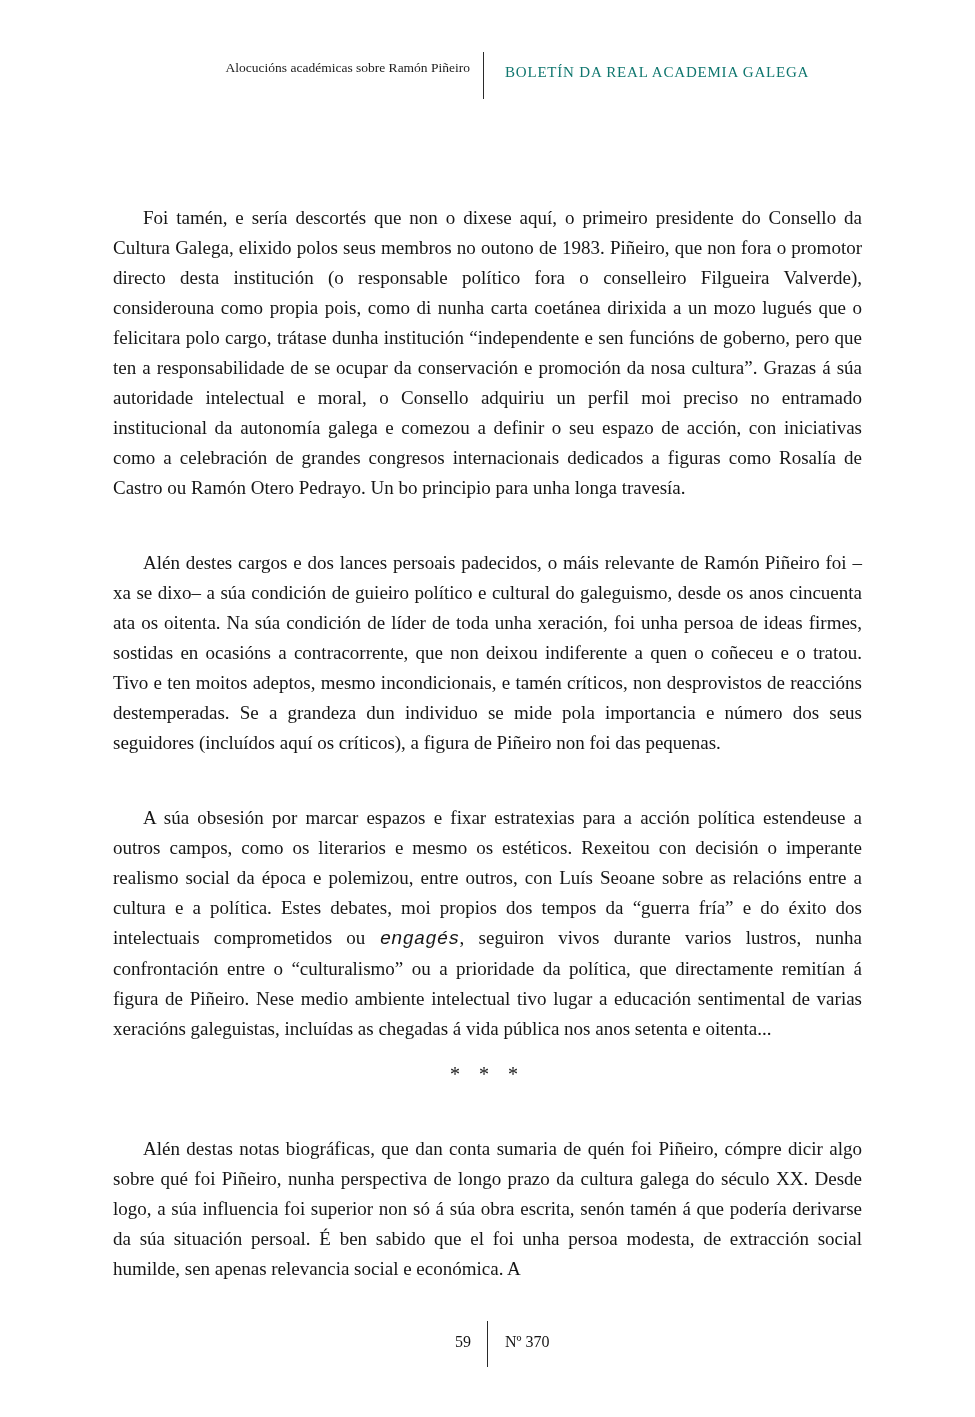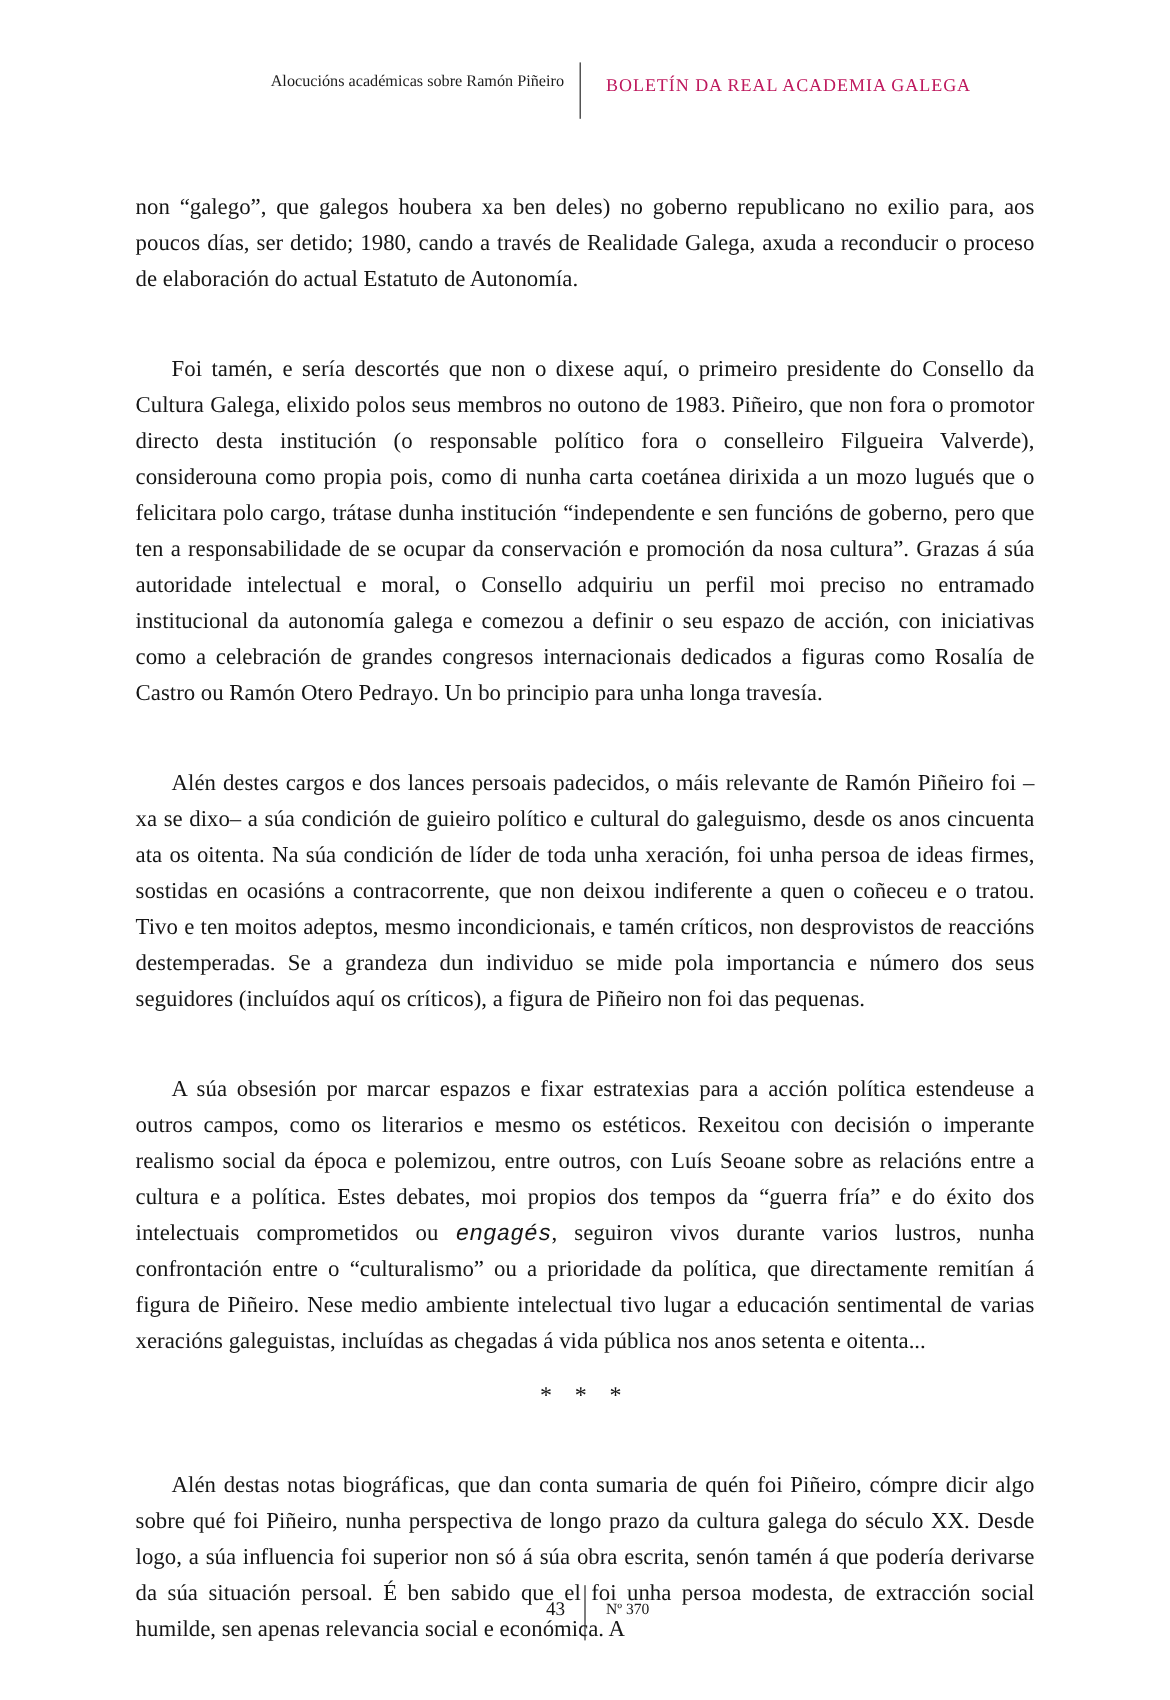--- a/index.html
+++ b/index.html
@@ -31,21 +31,21 @@
     width: 1px;
     height: 47px;
     background: #2a2a2a;
   }
   .header-right {
     position: absolute;
     left: 505px;
     top: 64px;
     font-size: 15px;
     letter-spacing: 0.8px;
-    color: #be185d;
+    color: #0f766e;
     white-space: nowrap;
   }
 
   
   .body-text {
     position: absolute;
     left: 113px;
     top: 158px;
     width: 749px;
     font-size: 19px;
@@ -79,41 +79,40 @@
     left: 487px;
     top: 1321px;
     width: 1px;
     height: 46px;
     background: #2a2a2a;
   }
   .footer-issue {
     position: absolute;
     top: 1333px;
     left: 505px;
-    font-size: 13px;
+    font-size: 16px;
     white-space: nowrap;
   }
 </style>
 </head>
 <body>
 
 <div class="page">
 
   <div class="header-left">
     <div>Alocucións académicas sobre Ramón Piñeiro</div>
   </div>
   <div class="header-divider"></div>
   <div class="header-right">BOLETÍN DA REAL ACADEMIA GALEGA</div>
 
   <div class="body-text">
-    <p>non “galego”, que galegos houbera xa ben deles) no goberno republicano no exilio para, aos poucos días, ser detido; 1980, cando a través de Realidade Galega, axuda a reconducir o proceso de elaboración do actual Estatuto de Autonomía.</p>
     <p class="indent">Foi tamén, e sería descortés que non o dixese aquí, o primeiro presidente do Consello da Cultura Galega, elixido polos seus membros no outono de 1983. Piñeiro, que non fora o promotor directo desta institución (o responsable político fora o conselleiro Filgueira Valverde), considerouna como propia pois, como di nunha carta coetánea dirixida a un mozo lugués que o felicitara polo cargo, trátase dunha institución “independente e sen funcións de goberno, pero que ten a responsabilidade de se ocupar da conservación e promoción da nosa cultura”. Grazas á súa autoridade intelectual e moral, o Consello adquiriu un perfil moi preciso no entramado institucional da autonomía galega e comezou a definir o seu espazo de acción, con iniciativas como a celebración de grandes congresos internacionais dedicados a figuras como Rosalía de Castro ou Ramón Otero Pedrayo. Un bo principio para unha longa travesía.</p>
     <p class="indent">Alén destes cargos e dos lances persoais padecidos, o máis relevante de Ramón Piñeiro foi –xa se dixo– a súa condición de guieiro político e cultural do galeguismo, desde os anos cincuenta ata os oitenta. Na súa condición de líder de toda unha xeración, foi unha persoa de ideas firmes, sostidas en ocasións a contracorrente, que non deixou indiferente a quen o coñeceu e o tratou. Tivo e ten moitos adeptos, mesmo incondicionais, e tamén críticos, non desprovistos de reaccións destemperadas. Se a grandeza dun individuo se mide pola importancia e número dos seus seguidores (incluídos aquí os críticos), a figura de Piñeiro non foi das pequenas.</p>
     <p class="indent"><span>A súa obsesión por marcar espazos e fixar estratexias para a acción política estendeuse a outros campos, como os literarios e mesmo os estéticos. Rexeitou con decisión o imperante realismo social da época e polemizou, entre outros, con Luís Seoane sobre as relacións entre a cultura e a política. Estes debates, moi propios dos tempos da “guerra fría” e do éxito dos intelectuais comprometidos ou </span><em>engagés</em><span>, seguiron vivos durante varios lustros, nunha confrontación entre o “culturalismo” ou a prioridade da política, que directamente remitían á figura de Piñeiro. Nese medio ambiente intelectual tivo lugar a educación sentimental de varias xeracións galeguistas, incluídas as chegadas á vida pública nos anos setenta e oitenta...</span></p>
     <div class="separator">* * *</div>
     <p class="indent">Alén destas notas biográficas, que dan conta sumaria de quén foi Piñeiro, cómpre dicir algo sobre qué foi Piñeiro, nunha perspectiva de longo prazo da cultura galega do século XX. Desde logo, a súa influencia foi superior non só á súa obra escrita, senón tamén á que podería derivarse da súa situación persoal. É ben sabido que el foi unha persoa modesta, de extracción social humilde, sen apenas relevancia social e económica. A</p>
   </div>
 
-  <div class="footer-page-number">43</div>
+  <div class="footer-page-number">59</div>
   <div class="footer-divider"></div>
   <div class="footer-issue">Nº 370</div>
 
 </div>
 
 </body></html>

